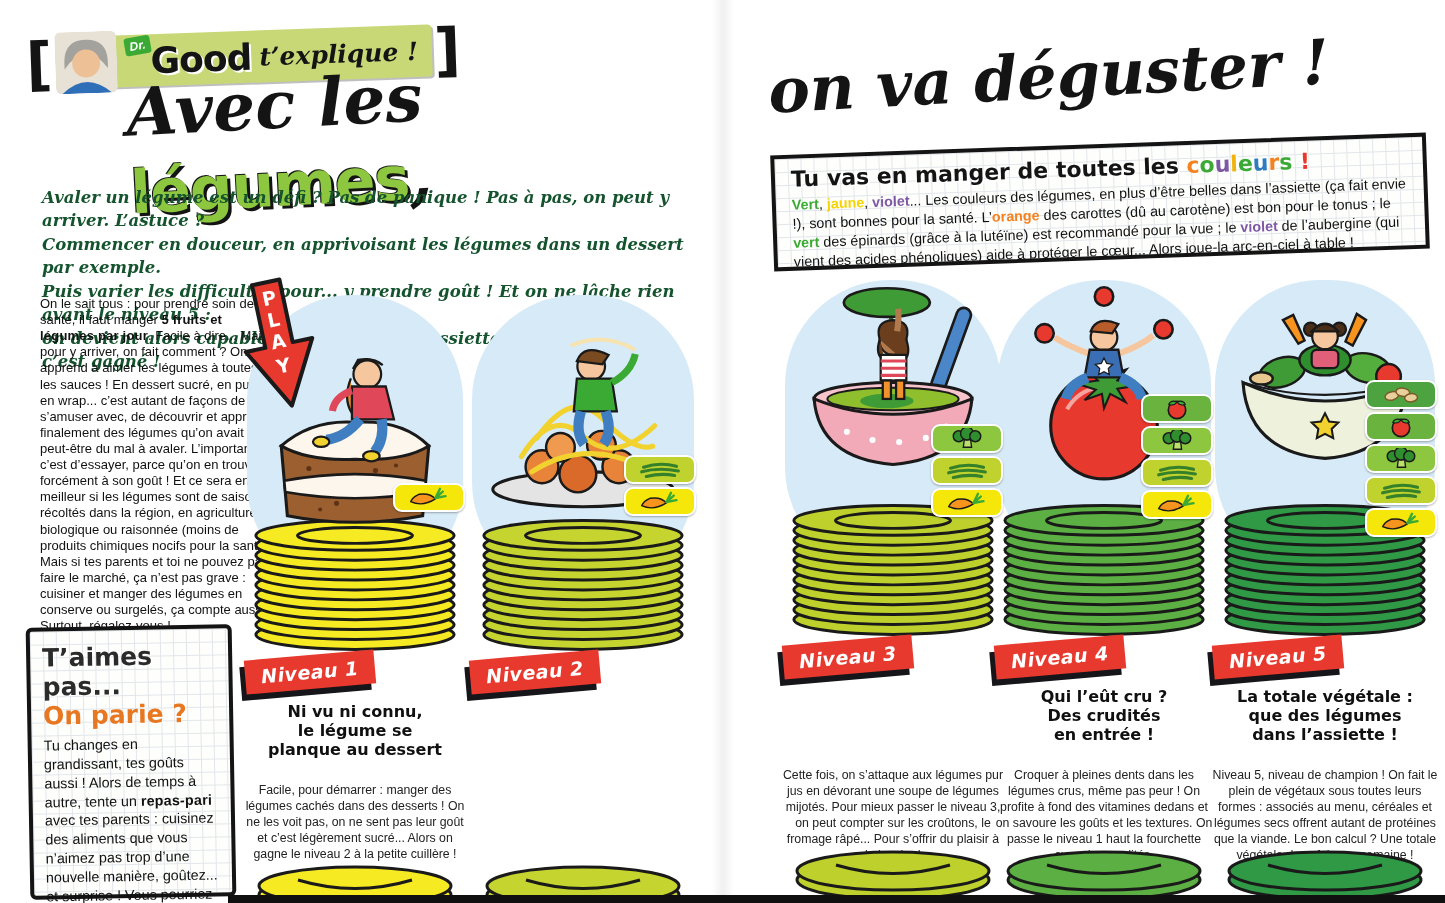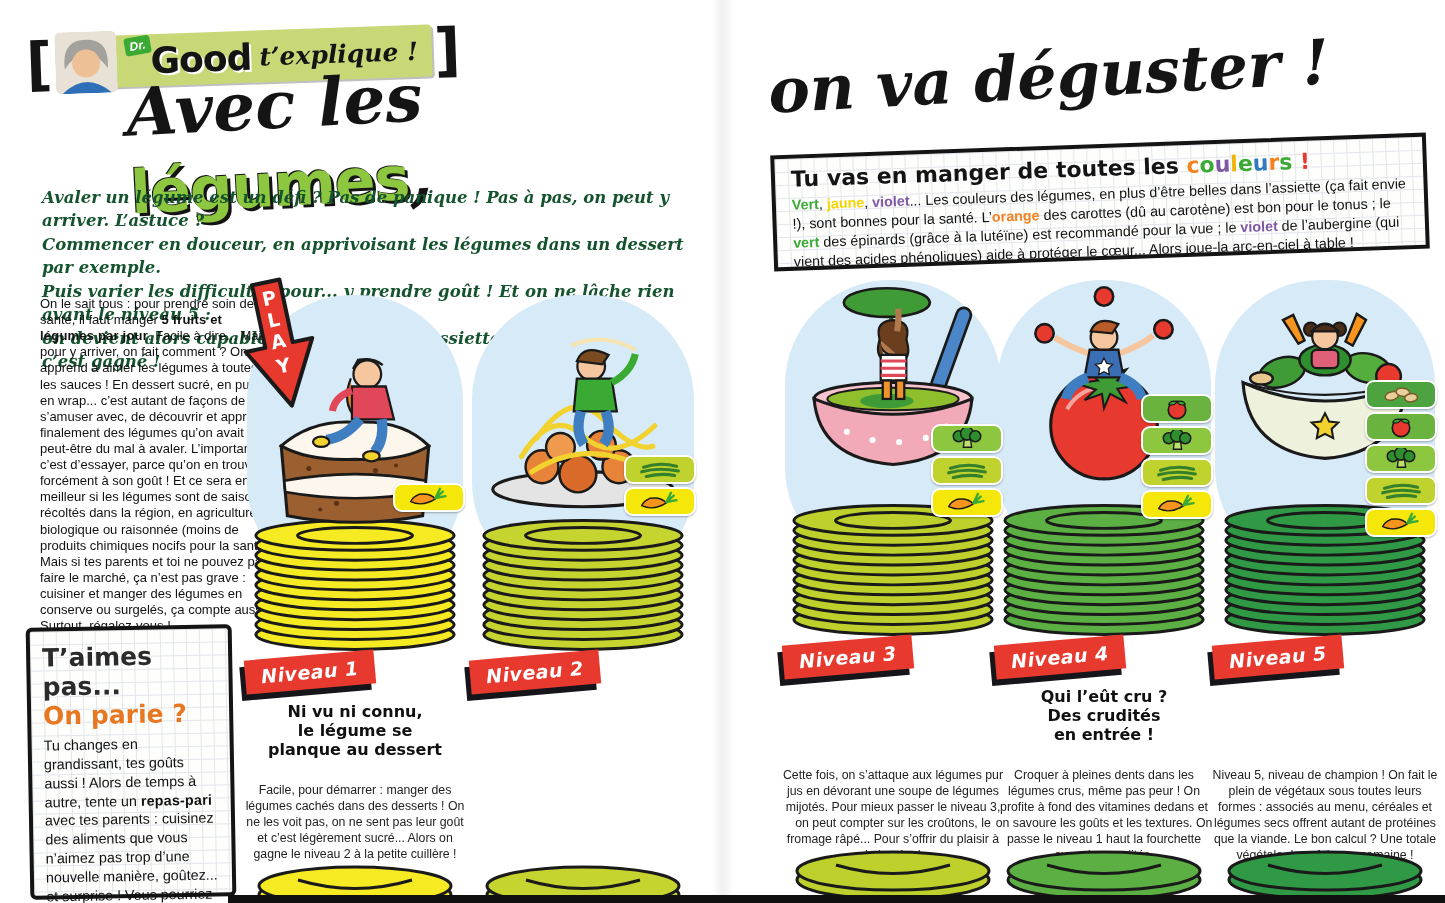--- a/index.html
+++ b/index.html
@@ -520,20 +520,23 @@
           <use href="#disc" y="70"></use>
           <use href="#disc" y="60"></use>
           <use href="#disc" y="50"></use>
           <use href="#disc" y="40"></use>
           <use href="#disc" y="30"></use>
           <use href="#disc" y="20"></use>
       </g>
       <ellipse cx="110" cy="20" rx="58" ry="8" fill="none" stroke="#1a1a1a" stroke-width="3"></ellipse>
     </svg>
     <div class="lvl-badge">Niveau 5</div>
+    <div class="lvl-head pre">La totale végétale :
+que des légumes
+dans l’assiette !</div>
     <div class="lvl-body">Niveau 5, niveau de champion ! On fait le plein de végétaux sous toutes leurs formes : associés au menu, céréales et légumes secs offrent autant de protéines que la viande. Le bon calcul ? Une totale végétale deux fois par semaine !</div>
     <svg class="plate" viewBox="0 0 210 60">
         <g fill="#2f9946">
           <use href="#plate-shape"></use>
         </g>
       </svg>
   </div>
 
   <div class="abs gutter"></div>
   <div class="abs bottom-bar"></div>

